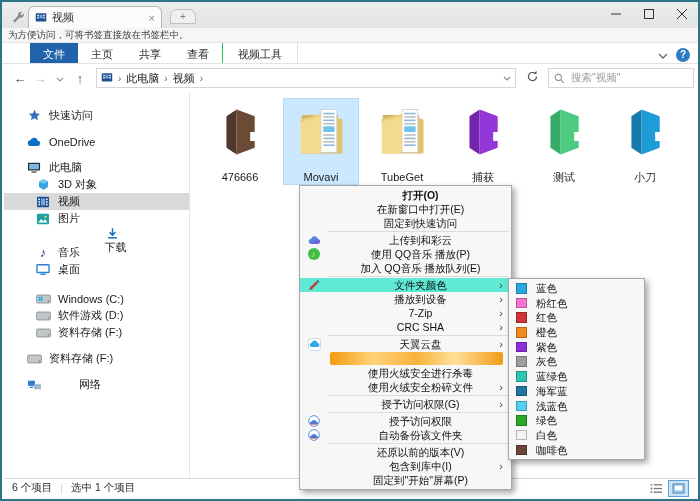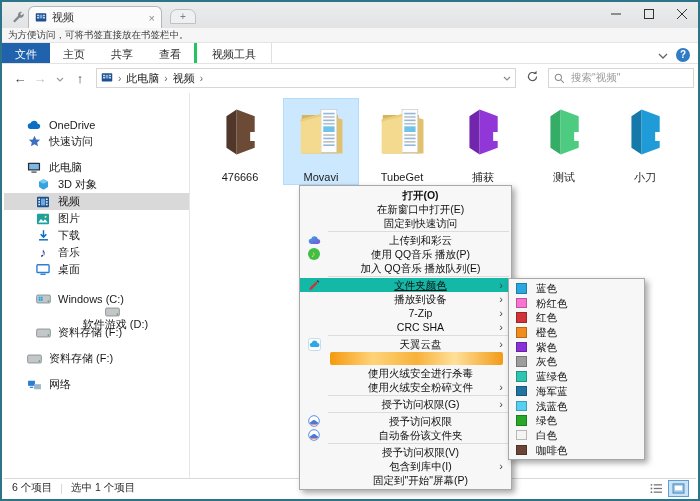--- a/index.html
+++ b/index.html
@@ -15,22 +15,22 @@
   .newtab { margin-left:8px; margin-bottom:4px; width:26px; height:15px; background:#eff0f1; border:1px solid #bfc1c3; border-radius:7px 7px 0 0; font-size:10px; color:#7b7d7f; text-align:center; line-height:13px; }
   .wincontrols { position:absolute; right:0; top:0; display:flex; height:24px; }
   .wc { width:33px; height:24px; display:flex; align-items:center; justify-content:center; }
 
   
   .notif { height:15px; background:#f6f6f6; border-bottom:1px solid #e4e4e4; font-size:9.5px; color:#3d3d3d; line-height:14px; padding-left:6px; }
 
   
   .menurow { height:21px; background:#fff; border-bottom:1px solid #e3e3e3; display:flex; align-items:stretch; position:relative; }
   .mtab { font-size:11px; padding:4px 13px 0; color:#2b2b2b; }
-  .mtab.active { background:#2162ac; color:#fff; padding-top:4px; }
-  .mtab.contextual { border-left:3px solid #22c55e; border-right:1px solid #e0e0e0; padding:4px 15px 0; }
+  .mtab.active { background:#2162ac; color:#fff; padding-top:4px;margin-left:28px; }
+  .mtab.contextual { border-left:1px solid #22c55e; border-right:1px solid #e0e0e0; padding:4px 15px 0; }
   .menurow-right { position:absolute; right:8px; top:3px; display:flex; align-items:center; gap:8px; }
   .helpdot { width:14px; height:14px; border-radius:50%; background:#2f7bc4; color:#fff; font-size:10px; font-weight:bold; text-align:center; line-height:14px; }
 
   
   .addr-row { height:28px; background:#fff; display:flex; align-items:center; position:relative; }
   .navbtn { width:20px; text-align:center; font-size:13px; }
   .nav-back { color:#3a3a3a; margin-left:8px; }
   .nav-fwd { color:#c0c0c0; }
   .nav-up { color:#3a3a3a; }
   .addr-field { margin-left:6px; width:420px; height:20px; border:1px solid #d6d6d6; display:flex; align-items:center; padding:0 4px; font-size:11px; color:#222; }
@@ -58,21 +58,21 @@
   .status { position:absolute; left:2px; right:2px; bottom:2px; height:19px; border-top:1px solid #d9d9d9; background:#fff; display:flex; align-items:center; font-size:10.5px; color:#2c2c2c; padding:0 8px; }
   .st-div { color:#d0d0d0; margin:0 8px; }
   .viewbtns { margin-left:auto; display:flex; gap:3px; }
   .vbtn { width:19px; height:15px; display:flex; align-items:center; justify-content:center; }
   .vbtn.sel { background:#cbe3f7; outline:1px solid #5e9ed6; }
 
   
   .ctx { position:absolute; left:297px; top:183px; width:213px; background:#f7f7f7; border:1px solid #a8a8a8; box-shadow:3px 3px 6px rgba(0,0,0,.35); padding:2px 0; z-index:10; }
   .cm-item { position:relative; height:14px; line-height:14px; padding-left:30px; font-size:10.5px; color:#111; white-space:nowrap;text-align:center; }
   .cm-item.bold { font-weight:bold; }
-  .cm-item.hl { background:#14b8a6;text-decoration:underline; }
+  .cm-item.hl { background:#5eead4; }
   .cm-ico { position:absolute; left:8px; top:1px; width:12px; height:12px; }
   .cm-arrow { position:absolute; right:8px; top:0; color:#444; font-size:11px; }
   .cm-sep { height:1px; background:#dcdcdc; margin:1px 2px 1px 28px; }
   .cm-banner { height:13px; margin:1px 8px 1px 30px; border-radius:2px;
     background:linear-gradient(90deg,#f59a0d,#ffd37a 25%,#f7b23a 50%,#ffe09a 72%,#f29b17);
     filter:blur(.6px); }
 
   
   .sub { position:absolute; left:506px; top:276px; width:137px; background:#f7f7f7; border:1px solid #a8a8a8; box-shadow:3px 3px 6px rgba(0,0,0,.35); padding:2px 0; z-index:11; }
   .sm-item { position:relative; height:14.7px; line-height:14.7px; padding-left:27px; font-size:10.5px; color:#111; white-space:nowrap; }
@@ -180,35 +180,35 @@
       <svg width="11" height="11" viewBox="0 0 14 14">
           <circle cx="5.5" cy="5.5" r="4" fill="none" stroke="#888" stroke-width="1.3"></circle>
           <line x1="8.6" y1="8.6" x2="12.5" y2="12.5" stroke="#888" stroke-width="1.3"></line>
         </svg>
       <span>搜索"视频"</span>
     </div>
   </div>
 
   <div class="main">
     <div class="sidebar" id="sidebar">
+        <div class="side-item" style="padding-left: 22px;">
+          <span style="display: inline-flex; width: 16px; justify-content: center;">
+            <svg width="13" height="13" viewBox="0 0 16 16">
+              <path d="M8 1l2.1 4.4 4.8.5-3.6 3.3 1 4.7L8 11.4l-4.3 2.5 1-4.7L1.1 5.9l4.8-.5z" fill="#3d6fbf"></path>
+            </svg>
+          </span>
+          <span class="lbl">快速访问</span>
+        </div>
         <div class="side-item side-gap" style="padding-left: 22px;">
           <span style="display: inline-flex; width: 16px; justify-content: center;">
             <svg width="14" height="11" viewBox="0 0 16 12">
               <path d="M4.3 11a3.2 3.2 0 0 1-.4-6.4A4.3 4.3 0 0 1 12.2 5 3 3 0 0 1 12 11z" fill="#0b6fc2"></path>
             </svg>
           </span>
           <span class="lbl">OneDrive</span>
-        </div>
-        <div class="side-item" style="padding-left: 22px;">
-          <span style="display: inline-flex; width: 16px; justify-content: center;">
-            <svg width="13" height="13" viewBox="0 0 16 16">
-              <path d="M8 1l2.1 4.4 4.8.5-3.6 3.3 1 4.7L8 11.4l-4.3 2.5 1-4.7L1.1 5.9l4.8-.5z" fill="#3d6fbf"></path>
-            </svg>
-          </span>
-          <span class="lbl">快速访问</span>
         </div>
         <div class="side-item side-gap" style="padding-left: 22px;">
           <span style="display: inline-flex; width: 16px; justify-content: center;">
             <svg width="14" height="13" viewBox="0 0 16 15">
               <rect x="1" y="2" width="14" height="9" rx="1" fill="#2b2b2b"></rect>
               <rect x="2.4" y="3.4" width="11.2" height="6.2" fill="#7ab8e8"></rect>
               <rect x="5" y="12" width="6" height="1.6" fill="#555"></rect>
             </svg>
           </span>
           <span class="lbl">此电脑</span>
@@ -240,21 +240,21 @@
         <div class="side-item" style="padding-left: 31px;">
           <span style="display: inline-flex; width: 16px; justify-content: center;">
             <svg width="14" height="12" viewBox="0 0 16 14">
               <rect x="1" y="1" width="14" height="12" rx="1" fill="#1fa0a0"></rect>
               <path d="M2.5 11l3.2-4 2.6 2.6 2-2.2 3.2 3.6z" fill="#fff"></path>
               <circle cx="11" cy="4.5" r="1.2" fill="#ffe066"></circle>
             </svg>
           </span>
           <span class="lbl">图片</span>
         </div>
-        <div class="side-item" style="padding-left: 31px;">
+        <div class="side-item" style="padding-left: 31px; flex-direction: column;">
           <span style="display: inline-flex; width: 16px; justify-content: center;">
             <svg width="13" height="13" viewBox="0 0 16 16">
               <path d="M8 1.5v8M4.5 6.5L8 10l3.5-3.5" fill="none" stroke="#0b6fc2" stroke-width="1.8"></path>
               <rect x="2.5" y="12.4" width="11" height="1.8" fill="#0b6fc2"></rect>
             </svg>
           </span>
           <span class="lbl">下载</span>
         </div>
         <div class="side-item" style="padding-left: 31px;">
           <span style="display: inline-flex; width: 16px; justify-content: center;">
@@ -277,21 +277,21 @@
               <rect x="0.7" y="1" width="15.6" height="9" rx="1.4" fill="#c4c7ca" stroke="#8a8d90"></rect>
               <rect x="3" y="3" width="2" height="2" fill="#00adef"></rect>
               <rect x="5.5" y="3" width="2" height="2" fill="#00adef"></rect>
               <rect x="3" y="5.5" width="2" height="2" fill="#00adef"></rect>
               <rect x="5.5" y="5.5" width="2" height="2" fill="#00adef"></rect>
               <circle cx="14" cy="7.8" r="1" fill="#58a858"></circle>
             </svg>
           </span>
           <span class="lbl">Windows (C:)</span>
         </div>
-        <div class="side-item" style="padding-left: 31px; flex-direction: column;">
+        <div class="side-item" style="padding-left: 31px;">
           <span style="display: inline-flex; width: 16px; justify-content: center;">
             <svg width="15" height="10" viewBox="0 0 17 11">
               <rect x="0.7" y="1" width="15.6" height="9" rx="1.4" fill="#c4c7ca" stroke="#8a8d90"></rect>
               <circle cx="14" cy="7.8" r="1" fill="#58a858"></circle>
             </svg>
           </span>
           <span class="lbl">软件游戏 (D:)</span>
         </div>
         <div class="side-item" style="padding-left: 31px;">
           <span style="display: inline-flex; width: 16px; justify-content: center;">
@@ -304,21 +304,21 @@
         </div>
         <div class="side-item side-gap" style="padding-left: 22px;">
           <span style="display: inline-flex; width: 16px; justify-content: center;">
             <svg width="15" height="10" viewBox="0 0 17 11">
               <rect x="0.7" y="1" width="15.6" height="9" rx="1.4" fill="#c4c7ca" stroke="#8a8d90"></rect>
               <circle cx="14" cy="7.8" r="1" fill="#58a858"></circle>
             </svg>
           </span>
           <span class="lbl">资料存储 (F:)</span>
         </div>
-        <div class="side-item side-gap" style="padding-left: 22px;">
+        <div class="side-item side-gap" style="padding-left: 22px; gap: 30px;">
           <span style="display: inline-flex; width: 16px; justify-content: center;">
             <svg width="15" height="12" viewBox="0 0 17 14">
               <rect x="1" y="2" width="8" height="6" fill="#2a7fd4"></rect>
               <rect x="8" y="6" width="8" height="6" fill="#9fb6c9"></rect>
               <rect x="3" y="9" width="4" height="1.4" fill="#2a7fd4"></rect>
             </svg>
           </span>
           <span class="lbl">网络</span>
         </div>
       </div>
@@ -469,21 +469,21 @@
             <circle cx="7" cy="7" r="6.2" fill="#fff" stroke="#3f7de0"></circle>
             <path d="M2.3 8.6c2-1 2.8-2.8 4.7-2.8s2.7 1.8 4.7 2.8l-.4 1.8H2.7z" fill="#3f7de0"></path>
             <rect x="3.6" y="10" width="6.8" height="1.2" fill="#e04b3a"></rect>
           </svg></span><span>授予访问权限</span></div>
       <div class="cm-item"><span class="cm-ico"><svg width="12" height="12" viewBox="0 0 14 14">
             <circle cx="7" cy="7" r="6.2" fill="#fff" stroke="#3f7de0"></circle>
             <path d="M2.3 8.6c2-1 2.8-2.8 4.7-2.8s2.7 1.8 4.7 2.8l-.4 1.8H2.7z" fill="#3f7de0"></path>
             <rect x="3.6" y="10" width="6.8" height="1.2" fill="#e04b3a"></rect>
           </svg></span><span>自动备份该文件夹</span></div>
       <div class="cm-sep"></div>
-      <div class="cm-item"><span>授予访问权限(V)</span></div>
+      <div class="cm-item"><span>还原以前的版本(V)</span></div>
       <div class="cm-item"><span>包含到库中(I)</span><span class="cm-arrow">›</span></div>
       <div class="cm-item"><span>固定到"开始"屏幕(P)</span></div>
     </div>
 
   <div class="sub" id="submenu">
       <div class="sm-item"><span class="sm-swatch" style="background: rgb(41, 168, 224);"></span><span>蓝色</span></div>
       <div class="sm-item"><span class="sm-swatch" style="background: rgb(249, 115, 209);"></span><span>粉红色</span></div>
       <div class="sm-item"><span class="sm-swatch" style="background: rgb(209, 52, 56);"></span><span>红色</span></div>
       <div class="sm-item"><span class="sm-swatch" style="background: rgb(240, 140, 30);"></span><span>橙色</span></div>
       <div class="sm-item"><span class="sm-swatch" style="background: rgb(138, 48, 217);"></span><span>紫色</span></div>

